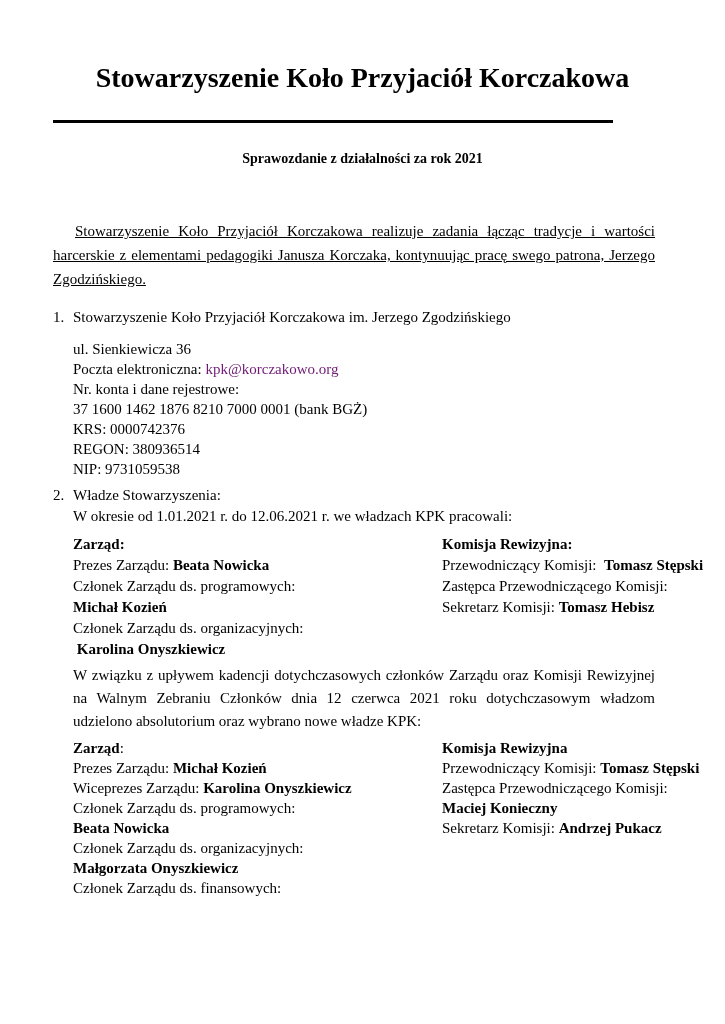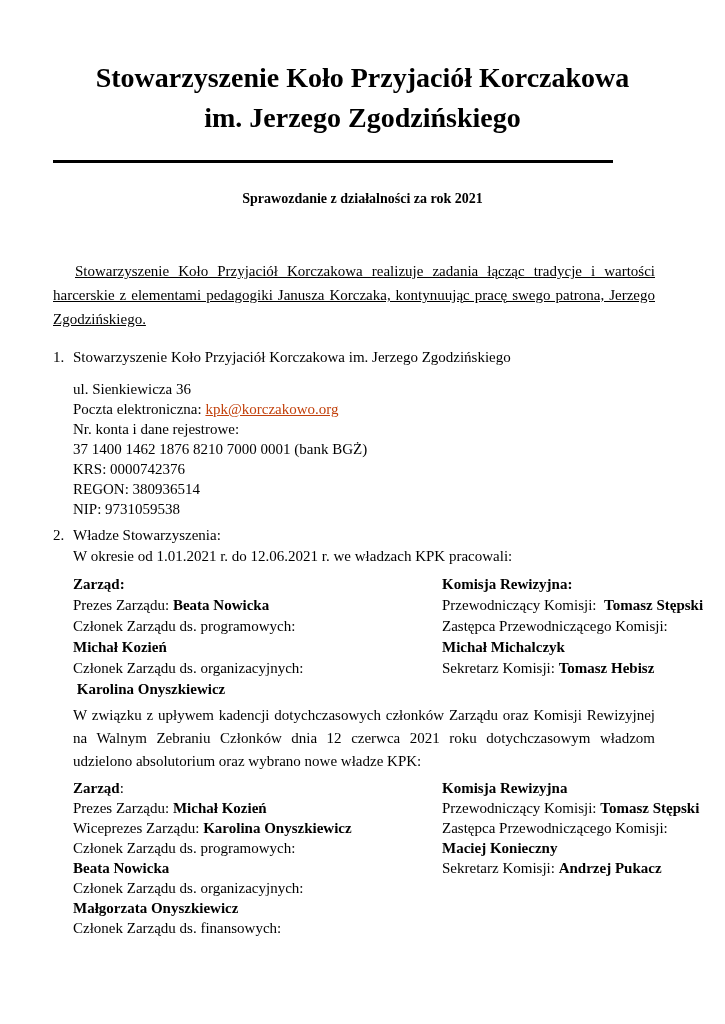--- a/index.html
+++ b/index.html
@@ -17,52 +17,52 @@
   .title { margin:0; font-size:28px; line-height:40px; font-weight:bold; }
   .rule { border:0; border-top:3px solid #000; width:560px; margin:22px 0 0 0; }
   .subtitle { margin:22px -70px 0 -53px; text-align:center; font-size:14px; line-height:28px; font-weight:bold; }
   .intro { margin:46px 0 0 0; text-indent:22px; text-align:justify; line-height:24px;text-decoration:underline; }
   .sec-heading { margin:0; font-weight:normal; line-height:22px; white-space:pre; }
   .sec-heading.s1 { margin-top:15px; }
   .sec-heading.s2 { margin-top:6px; line-height:21px; }
   .num { display:inline-block; width:20px; }
   .address { margin:11px 0 0 20px; }
   .address p { margin:0; line-height:20px; white-space:pre; }
-  .email { color:#c2410c; text-decoration:underline; cursor:pointer;text-align:center; }
+  .email { color:#701a75; cursor:pointer;text-align:center; }
   .period { margin:0 0 0 20px; line-height:21px; white-space:pre; }
   .board { display:flex; margin:7px 0 0 20px;gap:47px; }
   .board .col-l { flex:0 0 322px; width:322px; }
   .board .col-r { flex:1 1 auto; min-width:0; }
   .board p { margin:0; line-height:21px; white-space:pre; }
   .board.b2 { margin-top:5px; }
   .board.b2 p { line-height:20px; }
   .transition { margin:4px 0 0 20px; text-align:justify; line-height:23px; }
 </style>
 </head>
 <body>
 
 <div class="page">
 
   <div class="header">
-    <h1 class="title"><span>Stowarzyszenie Koło Przyjaciół Korczakowa</span><br><span>im. Jerzego Zgodzińskiego</span></h1>
+    <h1 class="title"><span>Stowarzyszenie Koło Przyjaciół Korczakowa</span><br></h1>
   </div>
 
   <hr class="rule">
 
   <div class="subtitle">Sprawozdanie z działalności za rok 2021</div>
 
   <p class="intro">Stowarzyszenie Koło Przyjaciół Korczakowa realizuje zadania łącząc tradycje i wartości harcerskie z elementami pedagogiki Janusza Korczaka, kontynuując pracę swego patrona, Jerzego Zgodzińskiego.</p>
 
   <p class="sec-heading s1"><span class="num">1.</span><span>Stowarzyszenie Koło Przyjaciół Korczakowa im. Jerzego Zgodzińskiego</span></p>
 
   <div class="address">
     <p>ul. Sienkiewicza 36</p>
     <p><span>Poczta elektroniczna: </span><a class="email">kpk@korczakowo.org</a></p>
     <p>Nr. konta i dane rejestrowe:</p>
-    <p>37 1400 1462 1876 8210 7000 0001 (bank BGŻ)</p>
+    <p>37 1600 1462 1876 8210 7000 0001 (bank BGŻ)</p>
     <p>KRS: 0000742376</p>
     <p>REGON: 380936514</p>
     <p>NIP: 9731059538</p>
   </div>
 
   <p class="sec-heading s2"><span class="num">2.</span><span>Władze Stowarzyszenia:</span></p>
 
   <p class="period">W okresie od 1.01.2021 r. do 12.06.2021 r. we władzach KPK pracowali:</p>
 
   <div class="board b1">
@@ -71,21 +71,20 @@
       <p><span>Prezes Zarządu: </span><strong>Beata Nowicka</strong></p>
       <p><span>Członek Zarządu ds. programowych:</span><strong></strong></p>
       <p><span></span><strong>Michał Kozień</strong></p>
       <p><span>Członek Zarządu ds. organizacyjnych:</span><strong></strong></p>
       <p><span></span><strong> Karolina Onyszkiewicz</strong></p>
     </div>
     <div class="col-r">
       <p><span></span><strong>Komisja Rewizyjna:</strong></p>
       <p><span>Przewodniczący Komisji:  </span><strong>Tomasz Stępski</strong></p>
       <p><span>Zastępca Przewodniczącego Komisji:</span><strong></strong></p>
-      <p><span></span><strong>Michał Michalczyk</strong></p>
       <p><span>Sekretarz Komisji: </span><strong>Tomasz Hebisz</strong></p>
     </div>
   </div>
 
   <p class="transition">W związku z upływem kadencji dotychczasowych członków Zarządu oraz Komisji Rewizyjnej na Walnym Zebraniu Członków  dnia  12  czerwca 2021 roku dotychczasowym władzom udzielono absolutorium oraz wybrano nowe władze KPK:</p>
 
   <div class="board b2">
     <div class="col-l">
       <p><span></span><strong>Zarząd</strong><span>:</span></p>
       <p><span>Prezes Zarządu: </span><strong>Michał Kozień</strong></p>

